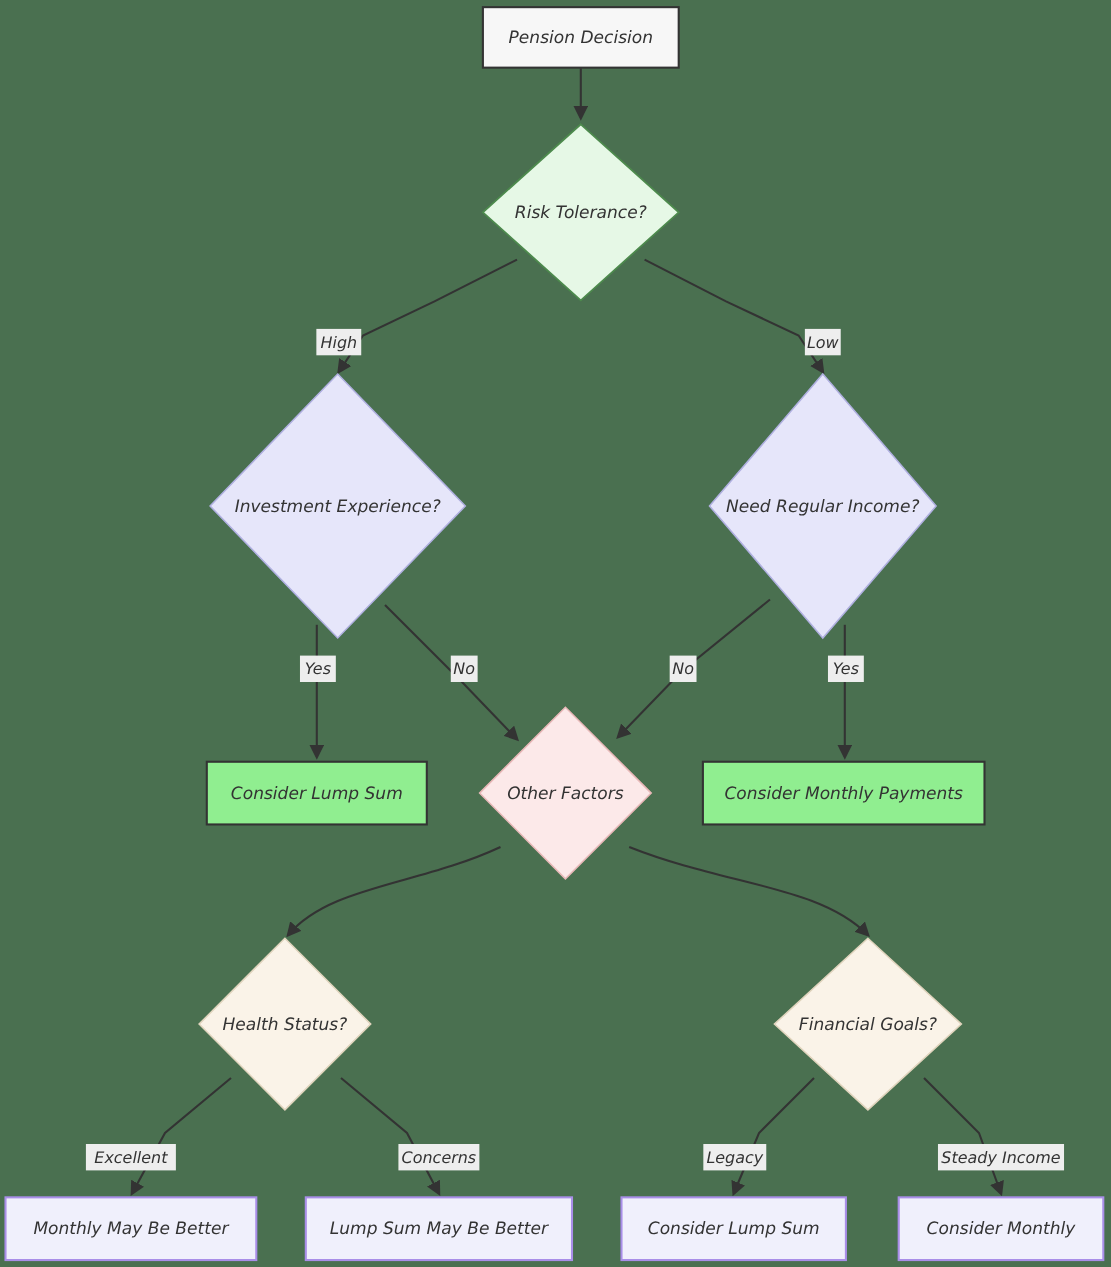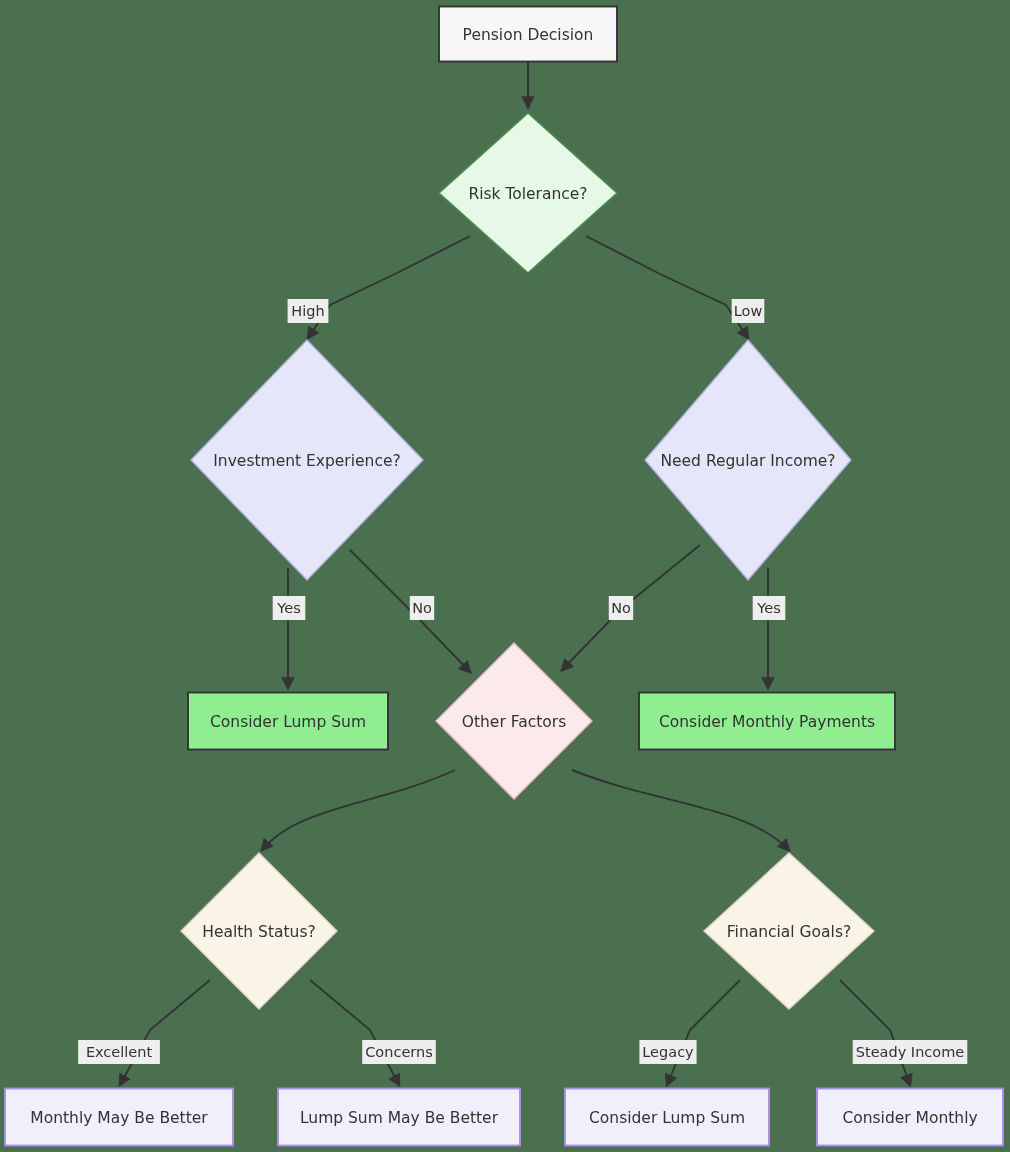--- a/index.html
+++ b/index.html
@@ -7,20 +7,21 @@
     padding: 0;
     background: #4a7050;
   }
   #canvas {
     position: relative;
     width: 1010px;
     height: 1152px;
     background: #4a7050;
     overflow: hidden;
     font-family: "DejaVu Sans", sans-serif;
+    font-style: italic;
   }
   svg.flow {
     position: absolute;
     top: 0; left: 0;
     width: 1010px;
     height: 1152px;
   }
   .node-label {
     font-family: "DejaVu Sans", sans-serif;
     font-size: 15.5px;

